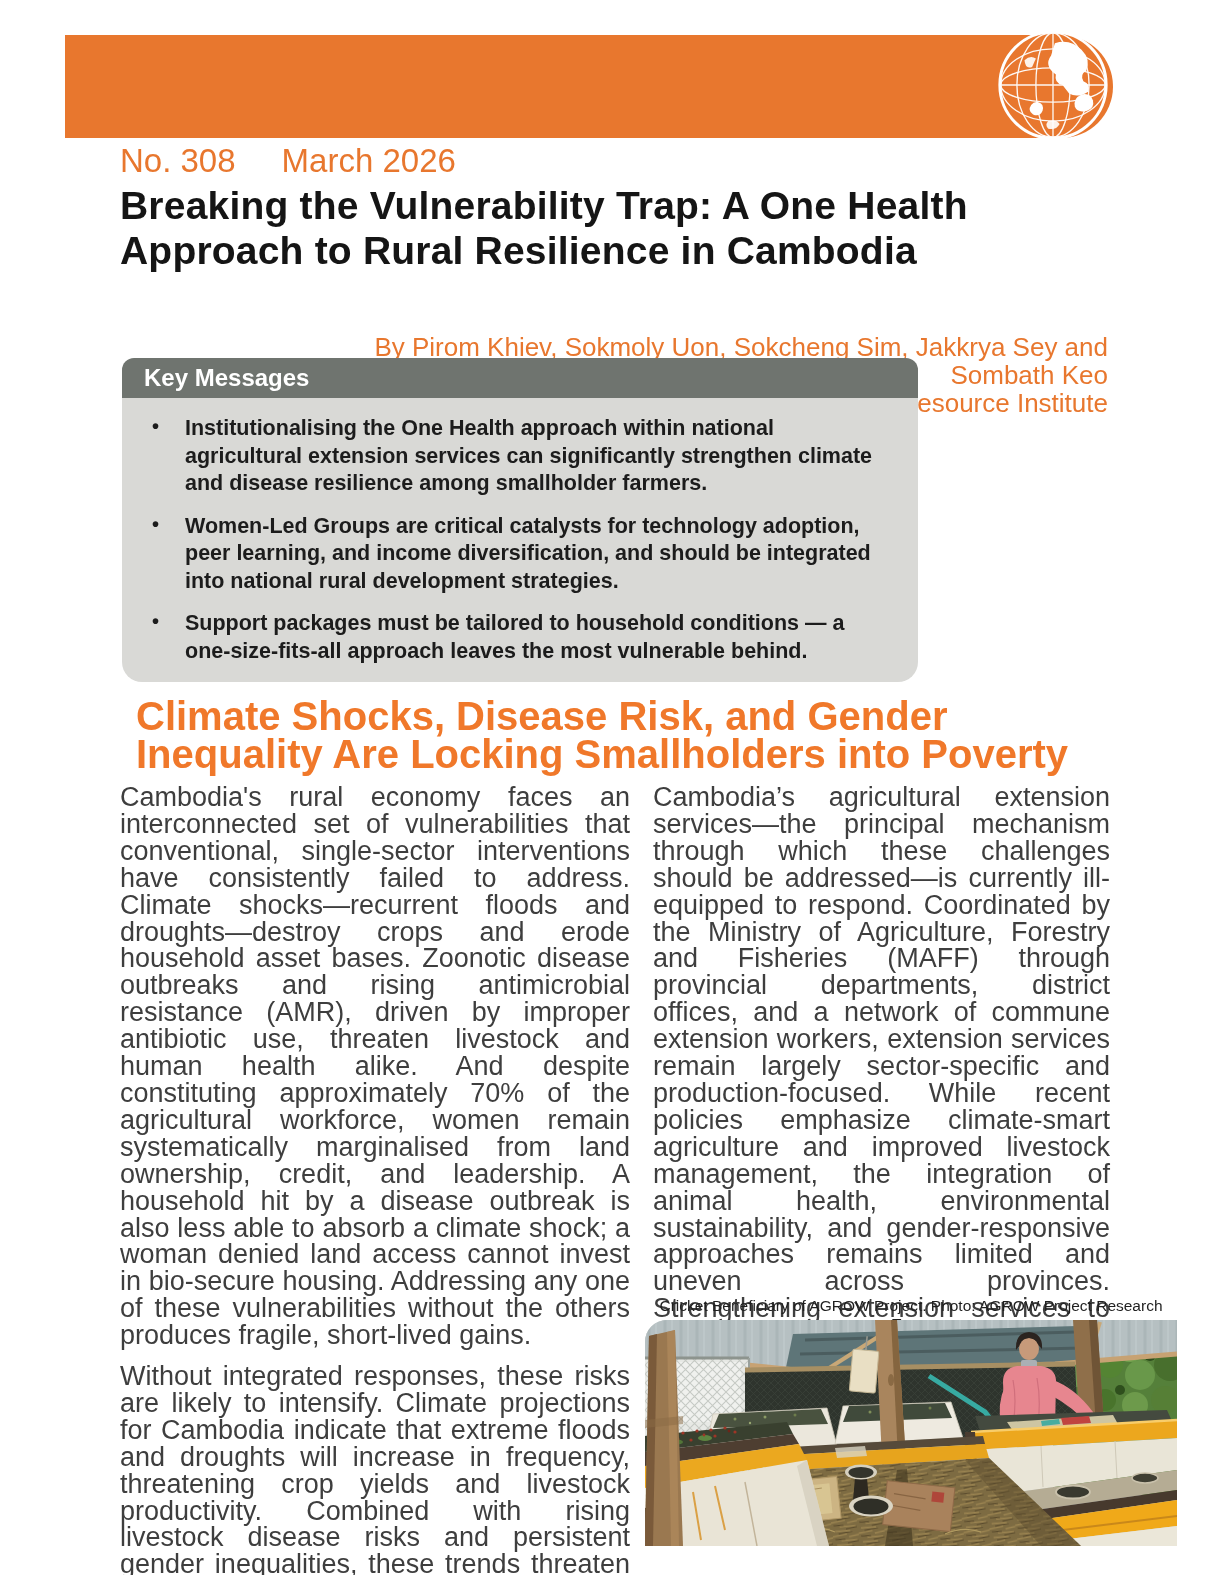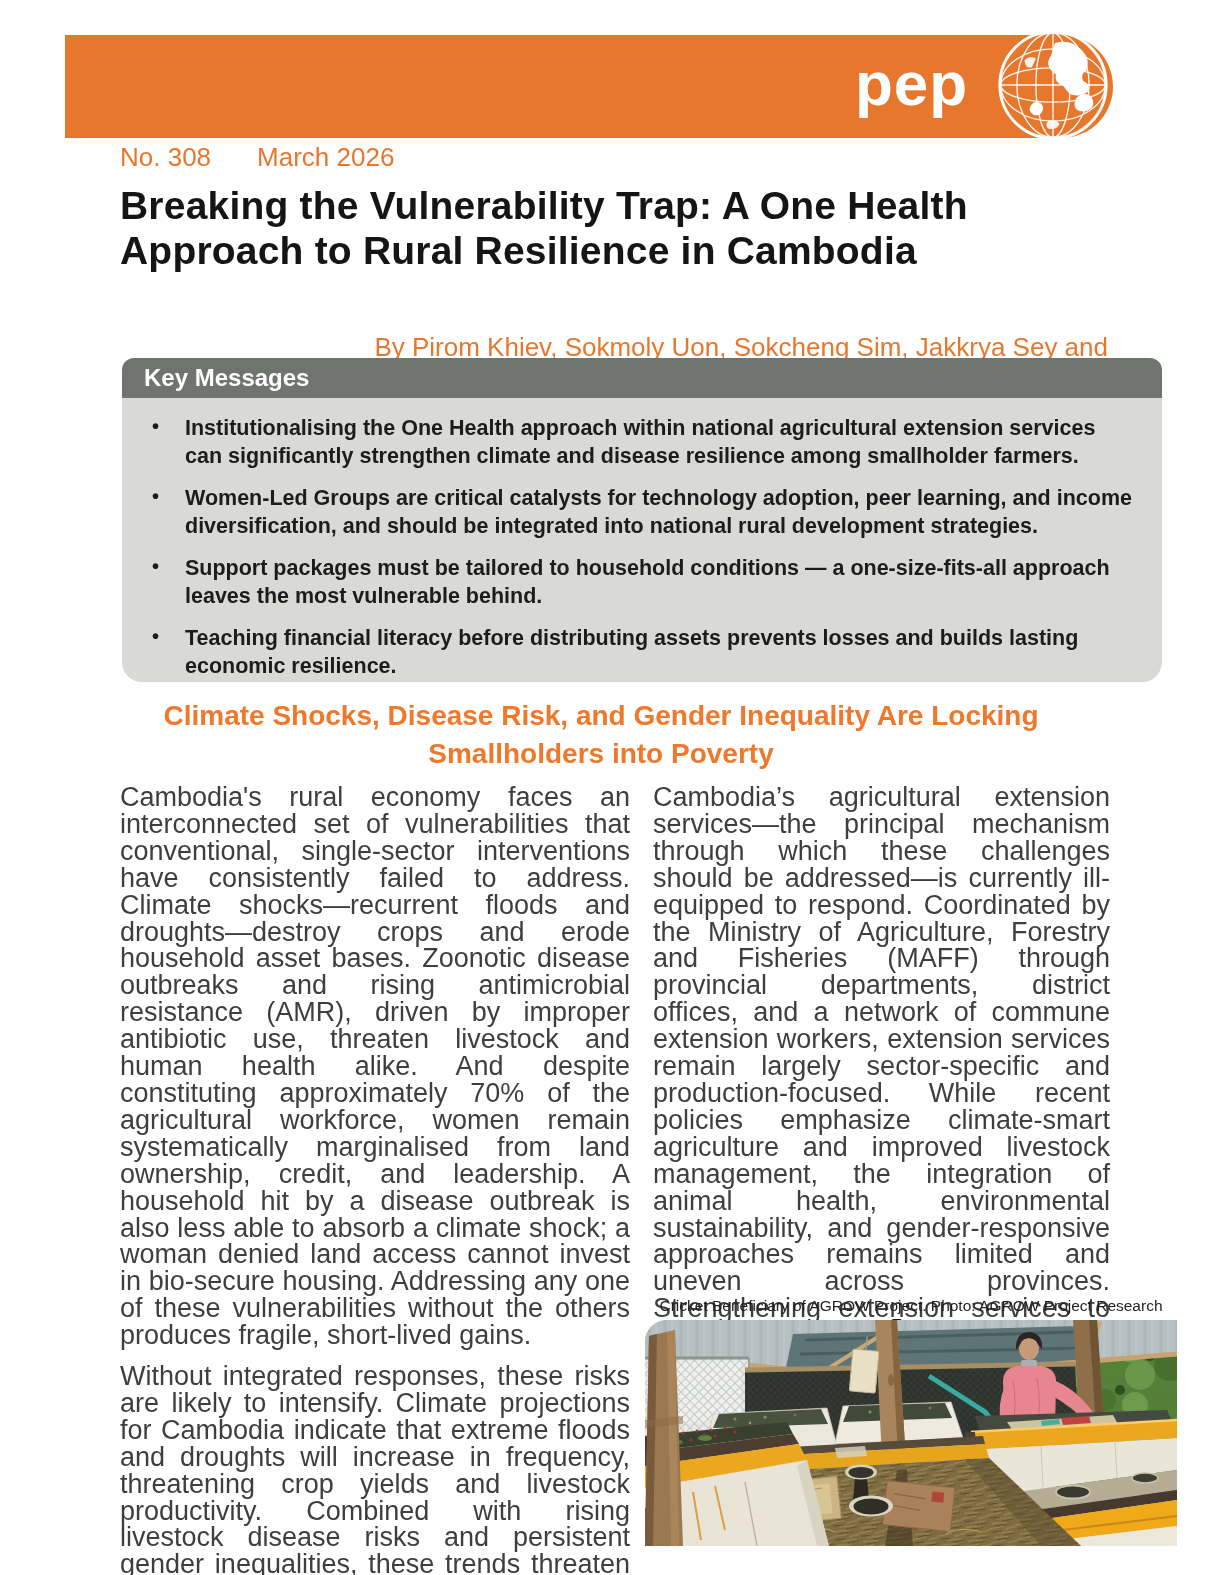--- a/index.html
+++ b/index.html
@@ -26,54 +26,54 @@
   }
   .pep {
     position:absolute; left:790px; top:13px;
     font-size:62px; font-weight:bold; color:#ffffff; letter-spacing:1px;
   }
   .globe { position:absolute; left:996px; top:28px; width:114px; height:114px; }
 
   
   .meta {
     position:absolute; left:120px; top:142px;
-    color:#E8772E; font-size:26px;
+    color:#E8772E; font-size:33px;
   }
   .meta .date { margin-left:46px; }
 
   
   .doc-title {
     position:absolute; left:120px; top:183px; width:960px;
     font-size:39px; line-height:45px; font-weight:bold; color:#151515;
     letter-spacing:0.2px;
   }
   .byline {
     position:absolute; left:360px; top:285px; width:748px;
     text-align:right; color:#E8772E; font-size:26px; line-height:28px;margin-top:48px;
   }
 
   
-  .km { position:absolute; left:122px; top:358px; width:1040px; }
+  .km { position:absolute; left:122px; top:358px; width:796px; }
   .km-header {
     height:40px; background:#6F746F; border-radius:12px 12px 0 0;
     display:flex; align-items:center; padding-left:22px;
   }
   .km-header span { color:#ffffff; font-weight:bold; font-size:24px; }
   .km-body {
     background:#D9D9D6; border-radius:0 0 20px 20px;
     height:284px; padding:17px 26px 10px 30px; overflow:hidden;
   }
   .km-item { display:flex; margin-bottom:15px; }
   .km-dot { width:24px; flex:0 0 24px; font-size:20px; color:#1c1c1c; font-weight:bold; }
   .km-text { font-size:21.5px; line-height:27.5px; font-weight:bold; color:#1c1c1c;margin-left:9px; }
 
   
   .section-heading {
-    position:absolute; left:116px; top:697px; width:970px;
-    color:#F0782A; font-weight:bold; font-size:28px; line-height:38px;text-align:center;
+    position:absolute; left:136px; top:697px; width:970px;
+    color:#F0782A; font-weight:bold; font-size:40px; line-height:38px;
   }
 
   
   .columns {
     position:absolute; left:120px; top:784px; width:990px;
     display:flex; gap:23px;
   }
   .col-left  { width:510px; }
   .col-right { width:457px; }
   .columns p {
@@ -91,21 +91,20 @@
     border-radius:22px 0 0 0; overflow:hidden; background:#cfd4d2;
   }
   .photo svg { display:block; width:532px; height:226px; }
 </style>
 </head>
 <body>
 
 <div class="page">
 
   <div class="banner">
-    <div class="pep">pep</div>
   </div>
 
   <svg class="globe" viewBox="0 0 120 120" aria-hidden="true">
     <circle cx="60" cy="60" r="56" fill="#E8772E" stroke="#ffffff" stroke-width="3"></circle>
     <g stroke="#ffffff" stroke-width="1.4" fill="none" opacity="0.95">
       <ellipse cx="60" cy="60" rx="18" ry="55"></ellipse>
       <ellipse cx="60" cy="60" rx="38" ry="55"></ellipse>
       <line x1="60" y1="5" x2="60" y2="115"></line>
       <ellipse cx="60" cy="60" rx="55" ry="18"></ellipse>
       <ellipse cx="60" cy="60" rx="55" ry="38"></ellipse>

